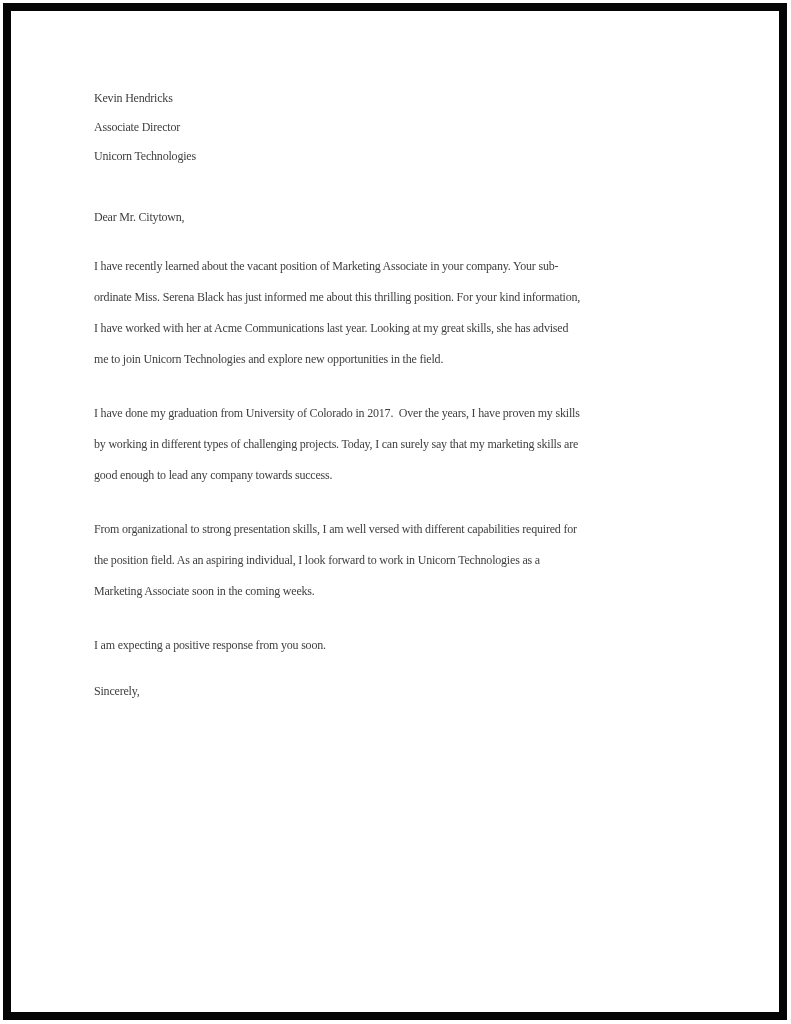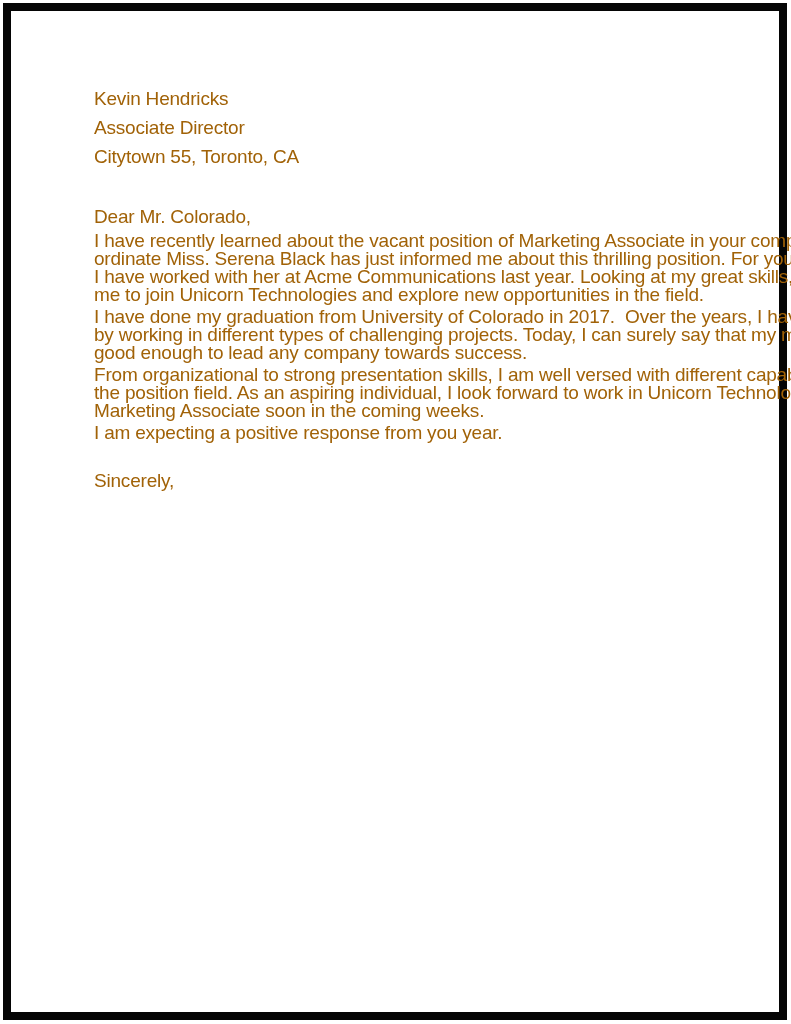--- a/index.html
+++ b/index.html
@@ -21,77 +21,78 @@
     right: 4px;
     bottom: 4px;
     border: 8px solid #050505;
     pointer-events: none;
   }
   .letter-content {
     position: absolute;
     left: 94px;
     top: 84px;
     width: 660px;
-    color: #a16207;
-    font-size: 19px;
+    color: #404040;
+    font-size: 12px;
     letter-spacing: -0.2px;
+    font-family: Liberation Serif, serif;
   }
   .addr p {
     margin: 0;
     line-height: 29px;
     white-space: pre;
   }
   .salutation {
     margin: 35px 0 0 0;
     line-height: 22px;
     white-space: pre;
   }
   .para {
-    margin: 4px 0 0 0;
-    line-height: 18px;
+    margin: 23px 0 0 0;
+    line-height: 31px;
     white-space: pre;
   }
   .closing-block p {
     margin: 0;
     line-height: 29px;
     white-space: pre;
   }
   .closing-block {
-    margin-top: 24px;
+    margin-top: 16px;
   }
 </style>
 </head>
 <body>
 
 <div>
   <div class="page-frame"></div>
 
   <div class="letter-content">
 
     <div class="addr">
       <p>Kevin Hendricks</p>
       <p>Associate Director</p>
-      <p>Citytown 55, Toronto, CA</p>
+      <p>Unicorn Technologies</p>
     </div>
 
-    <p class="salutation">Dear Mr. Colorado,</p>
+    <p class="salutation">Dear Mr. Citytown,</p>
 
     <p class="para">I have recently learned about the vacant position of Marketing Associate in your company. Your sub-
 ordinate Miss. Serena Black has just informed me about this thrilling position. For your kind information,
 I have worked with her at Acme Communications last year. Looking at my great skills, she has advised
 me to join Unicorn Technologies and explore new opportunities in the field.</p>
 
     <p class="para">I have done my graduation from University of Colorado in 2017.  Over the years, I have proven my skills
 by working in different types of challenging projects. Today, I can surely say that my marketing skills are
 good enough to lead any company towards success.</p>
 
     <p class="para">From organizational to strong presentation skills, I am well versed with different capabilities required for
 the position field. As an aspiring individual, I look forward to work in Unicorn Technologies as a
 Marketing Associate soon in the coming weeks.</p>
 
-    <p class="para">I am expecting a positive response from you year.</p>
+    <p class="para">I am expecting a positive response from you soon.</p>
 
     <div class="closing-block">
       <p>Sincerely,</p>
     </div>
 
   </div>
 </div>
 
 </body></html>

